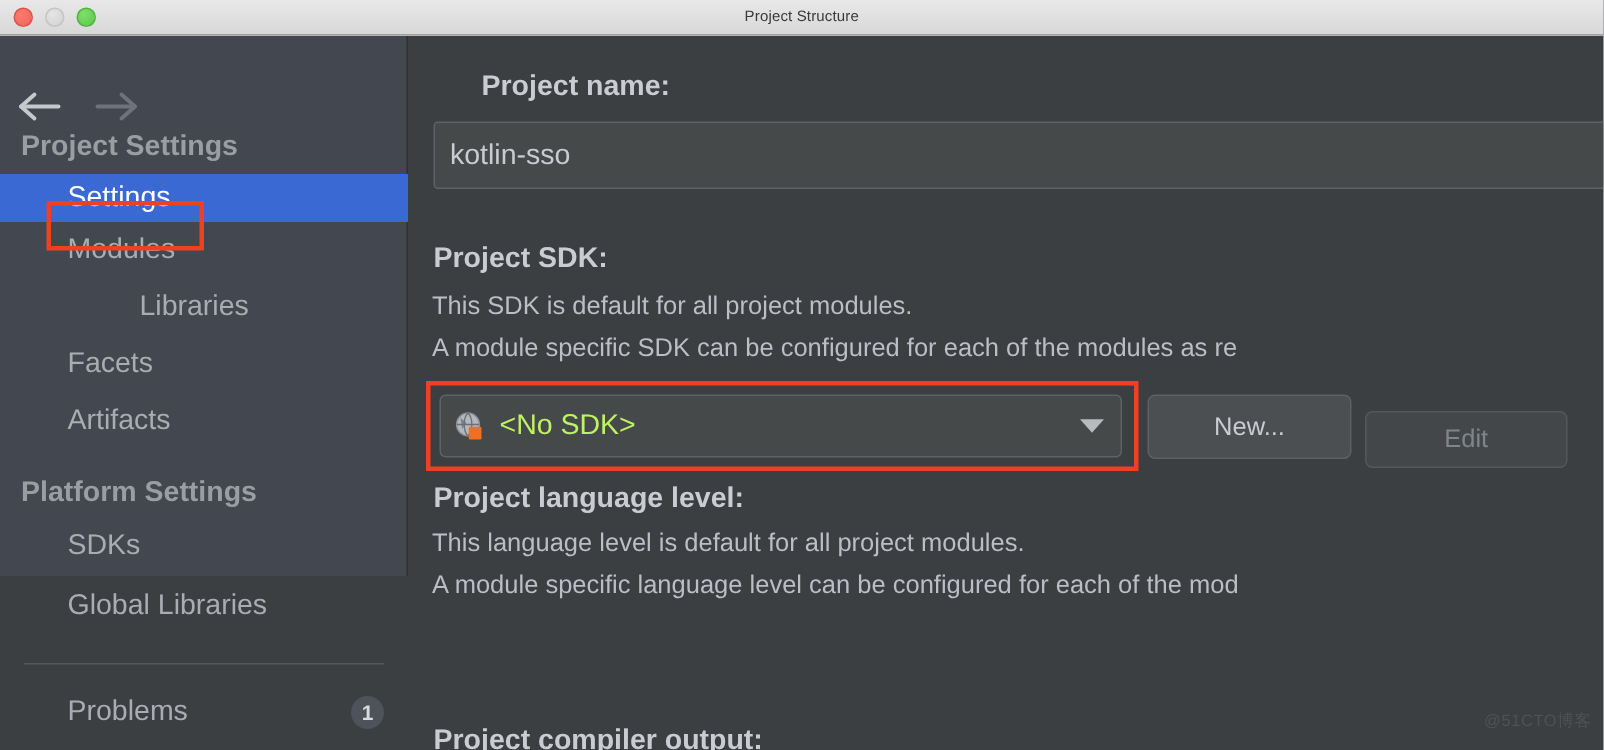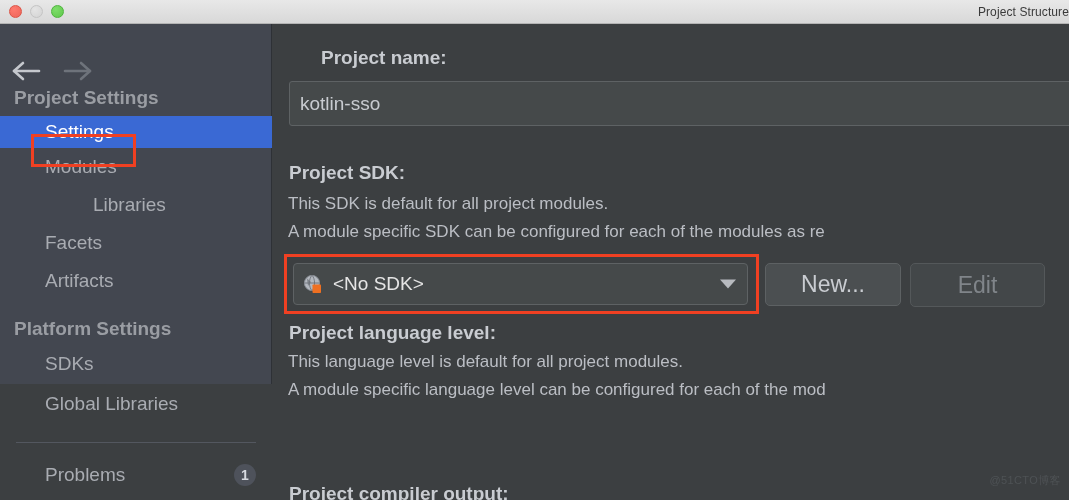--- a/index.html
+++ b/index.html
@@ -42,22 +42,22 @@
   }
   .light.close  { background: radial-gradient(circle at 35% 30%, #ff7a6e, #ec6559); border: 1px solid #dc5447; }
   .light.min    { background: radial-gradient(circle at 35% 30%, #e4e4e4, #d3d3d3); border: 1px solid #c4c4c4; }
   .light.max    { background: radial-gradient(circle at 35% 30%, #7ede6a, #5fc74c); border: 1px solid #4eb53d; }
   .window-title {
     position: absolute;
     left: 0; top: 0;
     width: 1069px;
     height: 16px;
     line-height: 24px;
-    text-align: right;
-    font-size: 12px;
+    text-align: center;
+    font-size: 10px;
     color: #3a3a3a;
     letter-spacing: 0.1px;
   }
 
   
   .sidebar {
     position: absolute;
     left: 0; top: 24px;
     width: 272px;
     height: 360px;
@@ -202,21 +202,21 @@
     border-right: 8px solid transparent;
     border-top: 9px solid #b7babf;
   }
 
   .btn {
     position: absolute;
     box-sizing: border-box;
     background: #4b4f51;
     border: 1px solid #5d6163;
     border-radius: 5px;
-    font-size: 23px;
+    font-size: 17px;
     color: #c9ccd1;
     text-align: center;
     cursor: default;
     display: flex;
     align-items: center;
     justify-content: center;
   }
   .btn.disabled {
     color: #80858a;
     background: #434749;
@@ -322,26 +322,26 @@
 
     <div class="combo" style="left:20px; top:239px; width:455px; height:42px;">
       <span class="combo-icon">
         <svg width="20" height="20" viewBox="0 0 20 20">
           <circle cx="9" cy="9" r="7.6" fill="#b3b8bf" stroke="#8b9097" stroke-width="1"></circle>
           <path d="M1.6 9 H16.4 M9 1.4 C5.6 4.6 5.6 13.4 9 16.6 C12.4 13.4 12.4 4.6 9 1.4Z" fill="none" stroke="#6c7178" stroke-width="0.9"></path>
           <path d="M4 4.5 L8 8 L5 12 Z" fill="#6c7178" opacity="0.75"></path>
           <rect x="9.5" y="10.5" width="8.5" height="8.5" rx="0.8" fill="#ee7022"></rect>
         </svg>
       </span>
-      <span class="combo-text" style="left:39px; color:#e5e5e5;">&lt;No SDK&gt;</span>
+      <span class="combo-text" style="left:39px; color:#bef264;">&lt;No SDK&gt;</span>
       <span class="combo-arrow"></span>
     </div>
 
     <div class="btn" style="left:492px; top:239px; width:136px; height:43px;">New...</div>
-    <div class="btn disabled" style="left:637px; top:239px; width:135px; height:44px;">Edit</div>
+    <div class="btn disabled" style="left:637px; top:250px; width:135px; height:38px;">Edit</div>
 
     <div class="annot" style="left:11px; top:230px; width:475px; height:60px;"></div>
 
     <div class="section-title" style="top:298px;">Project language level:</div>
     <div class="desc" style="top:328px;">This language level is default for all project modules.</div>
     <div class="desc" style="top:356px;">A module specific language level can be configured for each of the mod</div>
 
 
     <div class="section-title" style="top:459px;">Project compiler output:</div>
 

